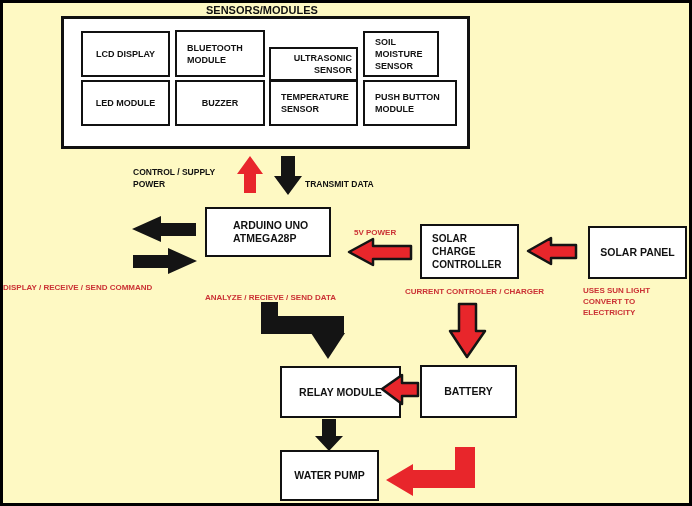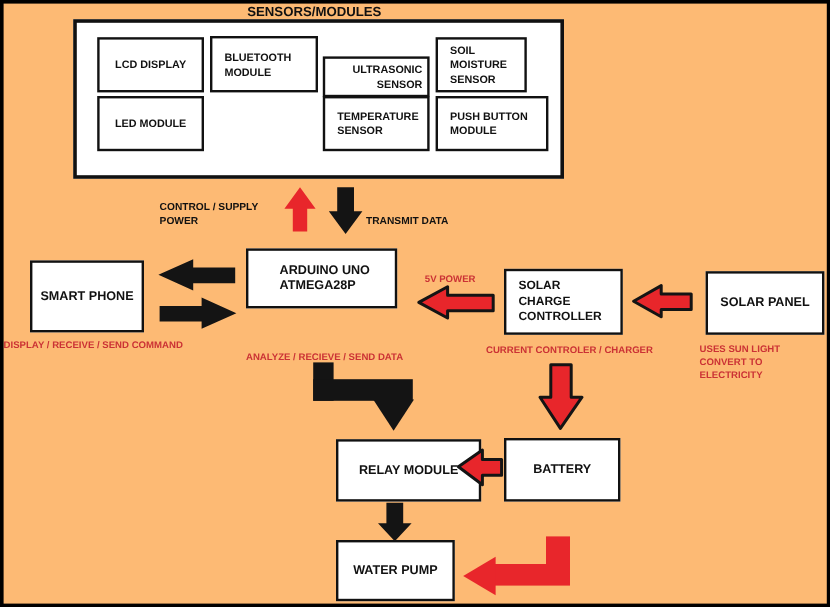--- a/index.html
+++ b/index.html
@@ -1,20 +1,20 @@
 <!DOCTYPE html>
 <html><head>
 <meta charset="utf-8">
 <style>
   html,body{margin:0;padding:0;background:#888;}
   #canvas{
     position:relative;
     width:692px;height:506px;
     box-sizing:border-box;
-    background:#fdba74;
+    background:#fef9c3;
     border:3px solid #000;
     overflow:hidden;
     font-family:"Liberation Sans", sans-serif;
   }
   .abs{position:absolute;box-sizing:border-box;}
   .box{
     position:absolute;box-sizing:border-box;
     border:2px solid #111;background:#fff;
     display:flex;align-items:center;justify-content:center;
     font-weight:bold;color:#111;text-align:center;
@@ -47,28 +47,28 @@
   <div class="title" style="left:203px;top:0px;">SENSORS/MODULES</div>
 
   <div class="abs container-box" style="left:58px;top:13px;width:409px;height:133px;"></div>
 
   <div class="box sensor" style="left:78px;top:28px;width:89px;height:46px;">LCD DISPLAY</div>
   <div class="box sensor l" style="left:172px;top:27px;width:90px;height:47px;">BLUETOOTH MODULE</div>
   <div class="box sensor l" style="left:266px;top:44px;width:89px;height:34px;text-align:right;">ULTRASONIC SENSOR</div>
   <div class="box sensor l" style="left:360px;top:28px;width:76px;height:46px;">SOIL MOISTURE SENSOR</div>
 
   <div class="box sensor" style="left:78px;top:77px;width:89px;height:46px;">LED MODULE</div>
+  <div class="box sensor" style="left:172px;top:77px;width:90px;height:46px;">BUZZER</div>
   <div class="box sensor l" style="left:266px;top:77px;width:89px;height:46px;">TEMPERATURE SENSOR</div>
   <div class="box sensor l" style="left:360px;top:77px;width:94px;height:46px;">PUSH BUTTON MODULE</div>
 
   <div class="flowlabel multi" style="left:130px;top:163px;">CONTROL / SUPPLY
 POWER</div>
   <div class="flowlabel" style="left:302px;top:175px;">TRANSMIT DATA</div>
 
-  <div class="box" style="left:22px;top:214px;width:95px;height:60px;font-size:10.5px;">SMART PHONE</div>
   <div class="box l" style="left:202px;top:204px;width:126px;height:50px;font-size:10.5px;padding-left:26px;">ARDUINO UNO ATMEGA28P</div>
   <div class="box l" style="left:417px;top:221px;width:99px;height:55px;">SOLAR CHARGE CONTROLLER</div>
   <div class="box" style="left:585px;top:223px;width:99px;height:53px;font-size:10.5px;">SOLAR PANEL</div>
 
   <div class="caption" style="left:0px;top:279px;">DISPLAY / RECEIVE / SEND COMMAND</div>
   <div class="caption" style="left:202px;top:289px;">ANALYZE / RECIEVE / SEND DATA</div>
   <div class="caption" style="left:351px;top:224px;">5V POWER</div>
   <div class="caption" style="left:402px;top:283px;">CURRENT CONTROLER / CHARGER</div>
   <div class="caption multi" style="left:580px;top:282px;">USES SUN LIGHT CONVERT TO
 ELECTRICITY</div>

